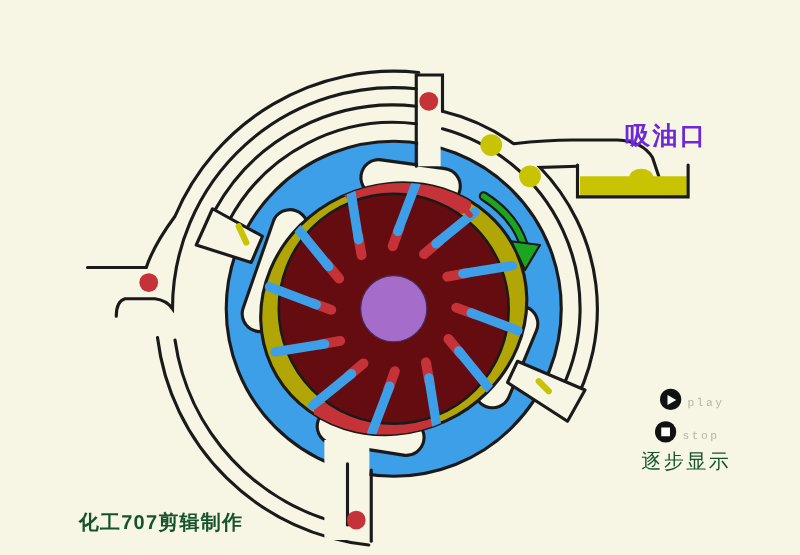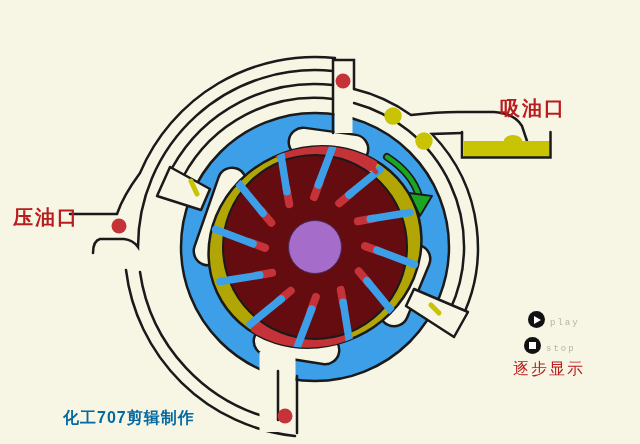--- a/index.html
+++ b/index.html
@@ -1,24 +1,24 @@
 <!DOCTYPE html>
 <html><head>
 <meta charset="utf-8">
 <style>
   html,body{margin:0;padding:0;background:#d9d9d9;}
   #stage{position:relative;width:640px;height:444px;background:#f7f5e4;overflow:hidden;
          font-family:"Liberation Sans",sans-serif;}
   #pump-svg{position:absolute;left:0;top:0;}
   .lbl{position:absolute;white-space:nowrap;user-select:none;}
-  .port-label{color:#b91c1c;font-size:20px;font-weight:bold;letter-spacing:2px;text-align:right;}
+  .port-label{color:#6d28d9;font-size:20px;font-weight:bold;letter-spacing:2px;text-align:right;}
   #label-pressure{left:13px;top:204px;}
   #label-suction{left:500px;top:95px;}
-  #credit{left:63px;top:408px;color:#0369a1;font-size:16px;font-weight:bold;letter-spacing:1px;}
-  #step-label{left:513px;top:359px;color:#b91c1c;font-size:16px;letter-spacing:2px;}
+  #credit{left:63px;top:408px;color:#14532d;font-size:16px;font-weight:bold;letter-spacing:1px;}
+  #step-label{left:513px;top:359px;color:#14532d;font-size:16px;letter-spacing:2px;}
   .ctrl{position:absolute;display:flex;align-items:flex-end;gap:5px;cursor:pointer;}
   #play-btn{left:528px;top:311px;}
   #stop-btn{left:524px;top:337px;}
   .ctrl-icon{width:17px;height:17px;border-radius:50%;background:#111;display:flex;
              align-items:center;justify-content:center;}
   .tri{width:0;height:0;border-top:4.5px solid transparent;border-bottom:4.5px solid transparent;
        border-left:7px solid #fff;margin-left:2px;}
   .sq{width:7px;height:7px;background:#fff;}
   .ctrl-label{color:#b5b5a5;font-size:9px;letter-spacing:2px;font-family:"Liberation Mono",monospace;}
 </style>
@@ -129,21 +129,20 @@
         <circle cx="343" cy="81" r="7.5" fill="#c53237"></circle>
         <circle cx="119" cy="226" r="7.5" fill="#c53237"></circle>
         <circle cx="285" cy="416" r="7.5" fill="#c53237"></circle>
         <circle cx="393" cy="116" r="8.7" fill="#c9c403"></circle>
         <circle cx="424" cy="141" r="8.7" fill="#c9c403"></circle>
         <line x1="191" y1="181" x2="197" y2="194" stroke="#c9c403" stroke-width="5" stroke-linecap="round"></line>
         <line x1="431" y1="305" x2="439" y2="313" stroke="#c9c403" stroke-width="5" stroke-linecap="round"></line>
       </g>
 </svg>
 
-  <div class="lbl port-label" id="label-pressure">压油口</div>
   <div class="lbl port-label" id="label-suction">吸油口</div>
   <div class="lbl" id="credit">化工707剪辑制作</div>
   <div class="lbl" id="step-label">逐步显示</div>
 
   <div class="ctrl" id="play-btn">
     <span class="ctrl-icon">
         <span class="tri"></span>
       </span>
     <span class="ctrl-label">play</span>
   </div>

